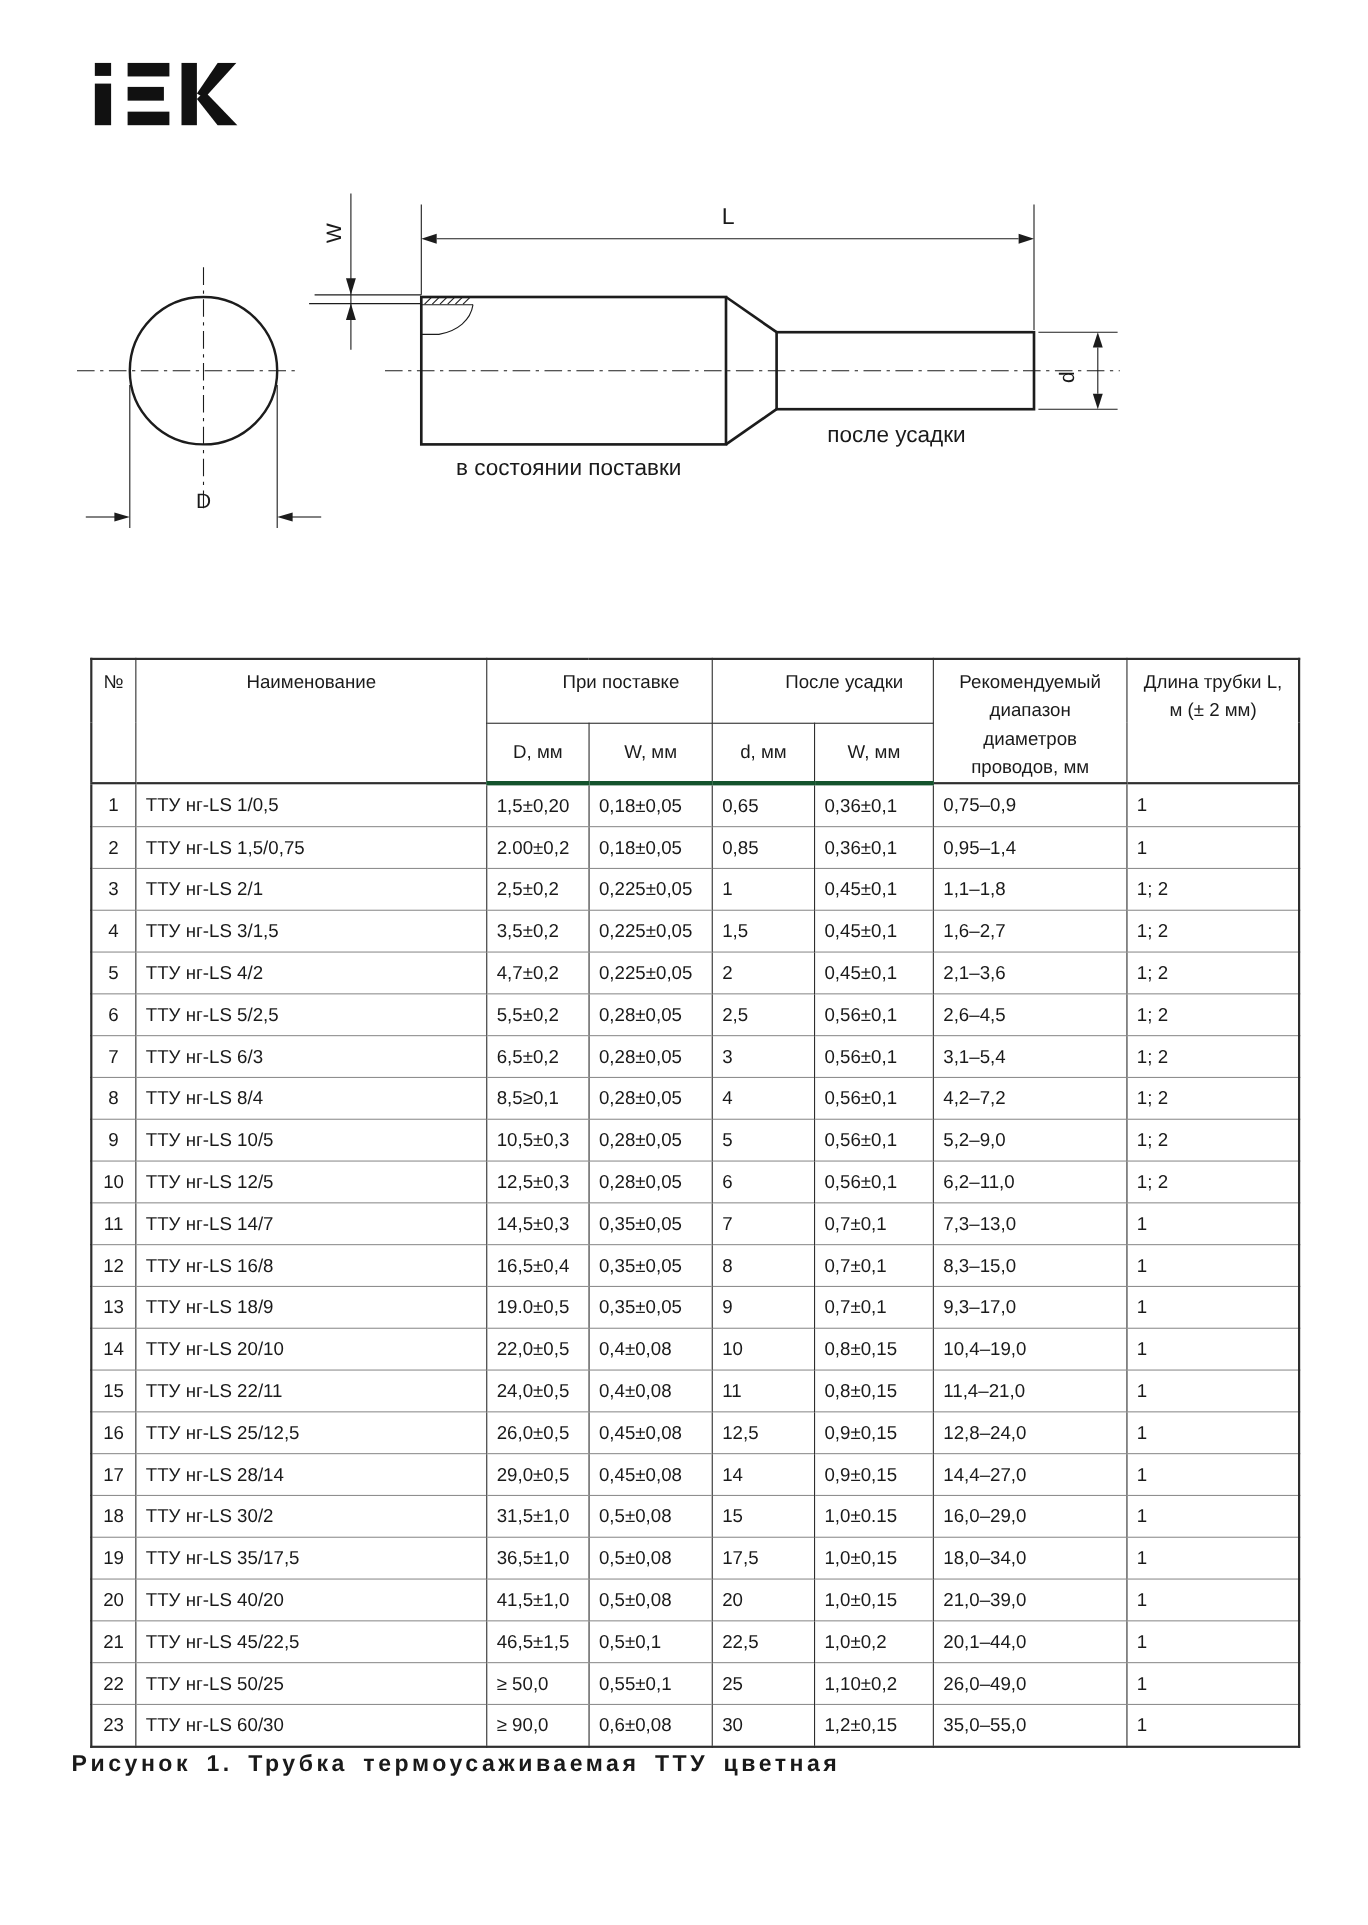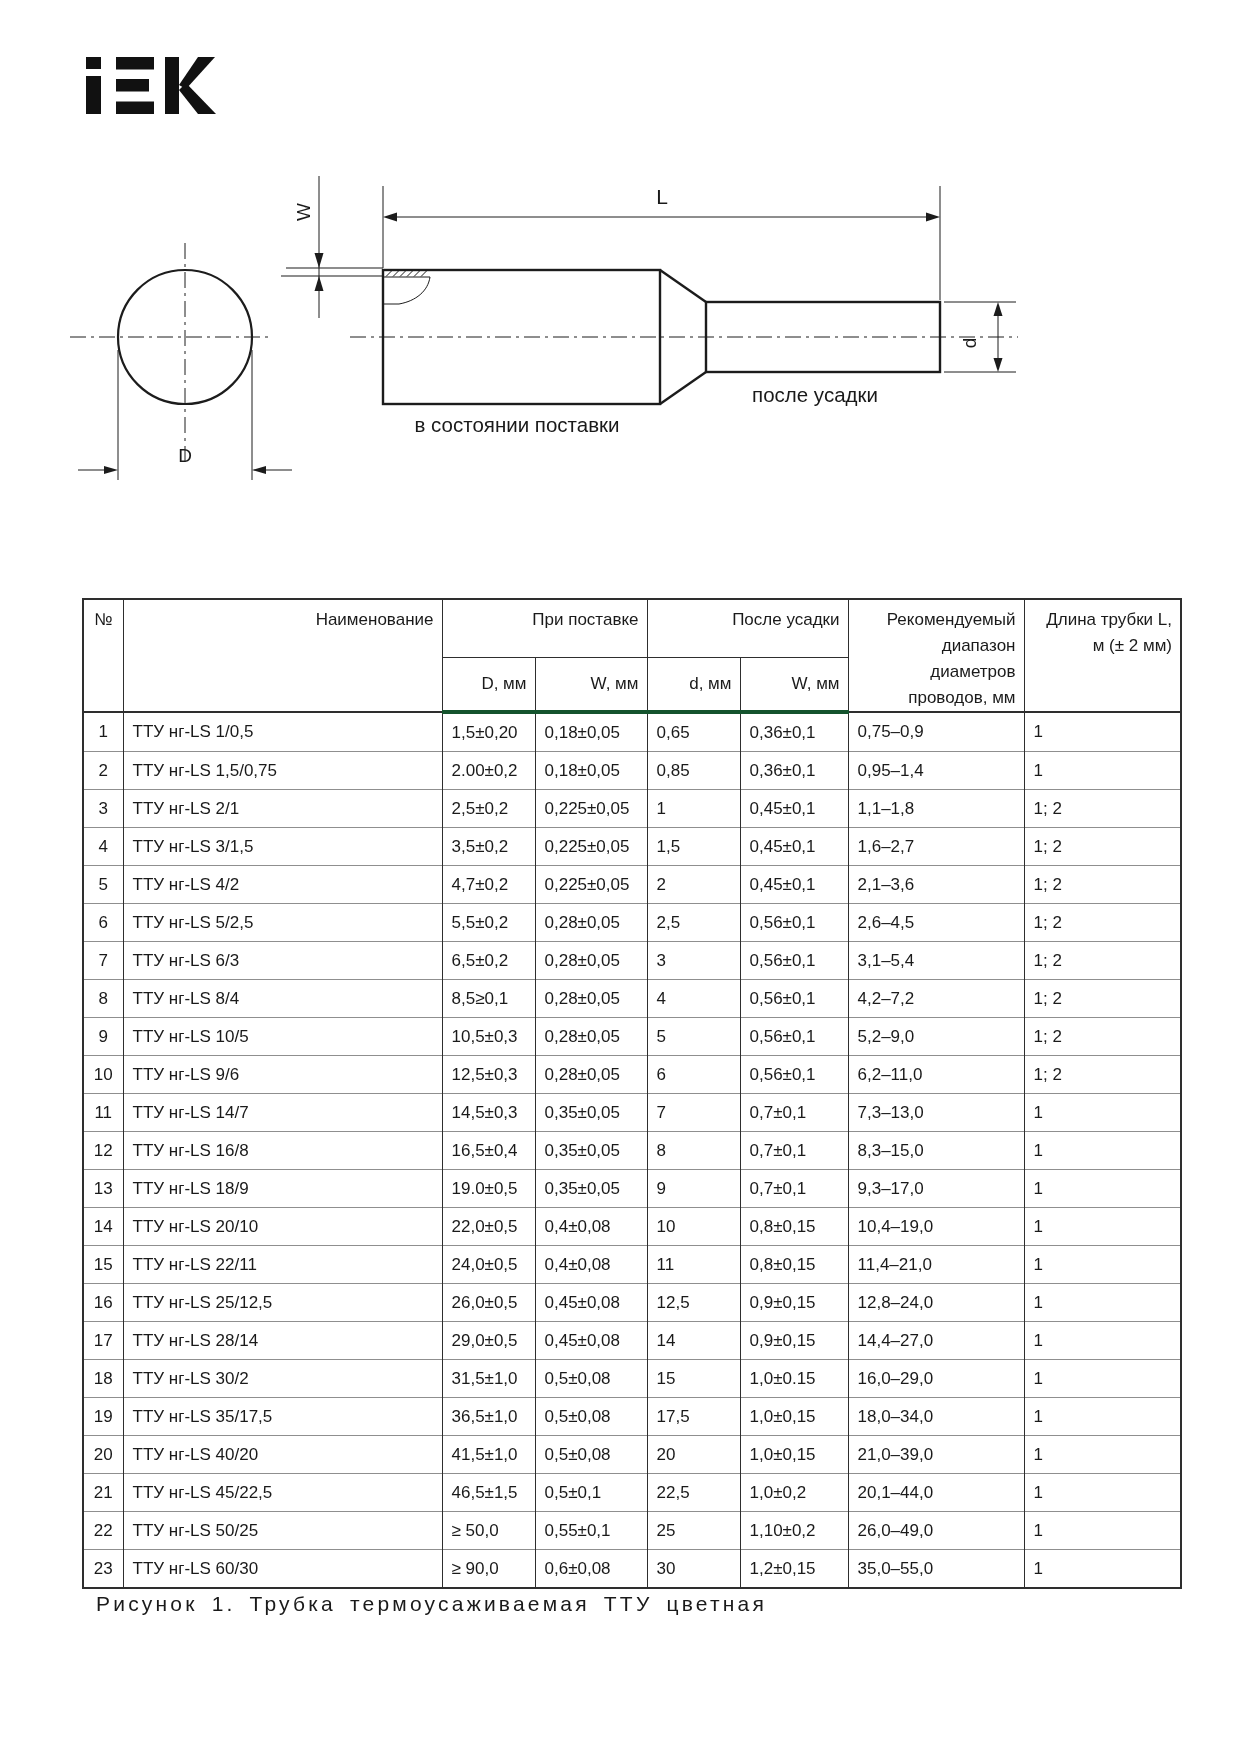--- a/index.html
+++ b/index.html
@@ -5,30 +5,30 @@
   html,body{margin:0;padding:0;background:#fff;}
   .page{position:relative;width:1244px;height:1750px;background:#fff;overflow:hidden;
         font-family:"Liberation Sans","DejaVu Sans",sans-serif;color:#1a1a1a;}
   .logo{position:absolute;left:86px;top:57px;}
   .drawing{position:absolute;left:0;top:140px;}
   .spec-table{position:absolute;left:82px;top:598px;width:1098px;
       border-collapse:collapse;table-layout:fixed;font-size:17px;color:#1a1a1a;
       border:2px solid #2e2e2e;}
   .spec-table th,.spec-table td{border-left:1px solid #2e2e2e;border-right:1px solid #2e2e2e;
       font-weight:normal;overflow:hidden;white-space:nowrap;}
-  .spec-table thead th{text-align:right;vertical-align:top;padding:7px 8px 0 9px;line-height:26px;white-space:normal;}
+  .spec-table thead th{text-align:center;vertical-align:top;padding:7px 8px 0 9px;line-height:26px;white-space:normal;}
   .spec-table thead th.hdr-num{text-align:center;padding-left:0;padding-right:0;}
   .spec-table thead tr.grp th{height:30px;}
   .spec-table thead tr.sub th{height:34px;vertical-align:middle;padding-top:0;border-bottom:4px solid #14532d;}
   .spec-table thead th.span2{border-bottom:2px solid #2e2e2e;}
   .spec-table thead th.grpcell{border-bottom:1px solid #2e2e2e;padding-left:48px;}
   .spec-table tbody td{height:37px;border-top:1px solid #8f8f8f;vertical-align:middle;padding:0 8px 0 9px;}
   .spec-table tbody td.c-num{text-align:center;padding:0;}
-  .caption{position:absolute;left:96px;top:1592px;font-size:21px;letter-spacing:3.2px;
-      word-spacing:5px;color:#1a1a1a;}
+  .caption{position:absolute;left:65px;top:1592px;font-size:21px;letter-spacing:3.2px;
+      word-spacing:5px;color:#1a1a1a;font-weight:bold;}
   svg text{fill:#1a1a1a;font-family:"Liberation Sans","DejaVu Sans",sans-serif;}
 </style>
 </head>
 <body>
 
 <div class="page">
 
   <svg class="logo" width="130" height="57" viewBox="0 0 130 57" role="img" aria-label="IEK">
     <g fill="#111">
       <rect x="0" y="0" width="15" height="12"></rect>
@@ -214,21 +214,21 @@
           <td>ТТУ нг-LS 10/5</td>
           <td>10,5±0,3</td>
           <td>0,28±0,05</td>
           <td>5</td>
           <td>0,56±0,1</td>
           <td>5,2–9,0</td>
           <td>1; 2</td>
         </tr>
         <tr>
           <td class="c-num">10</td>
-          <td>ТТУ нг-LS 9/6</td>
+          <td>ТТУ нг-LS 12/5</td>
           <td>12,5±0,3</td>
           <td>0,28±0,05</td>
           <td>6</td>
           <td>0,56±0,1</td>
           <td>6,2–11,0</td>
           <td>1; 2</td>
         </tr>
         <tr>
           <td class="c-num">11</td>
           <td>ТТУ нг-LS 14/7</td>

